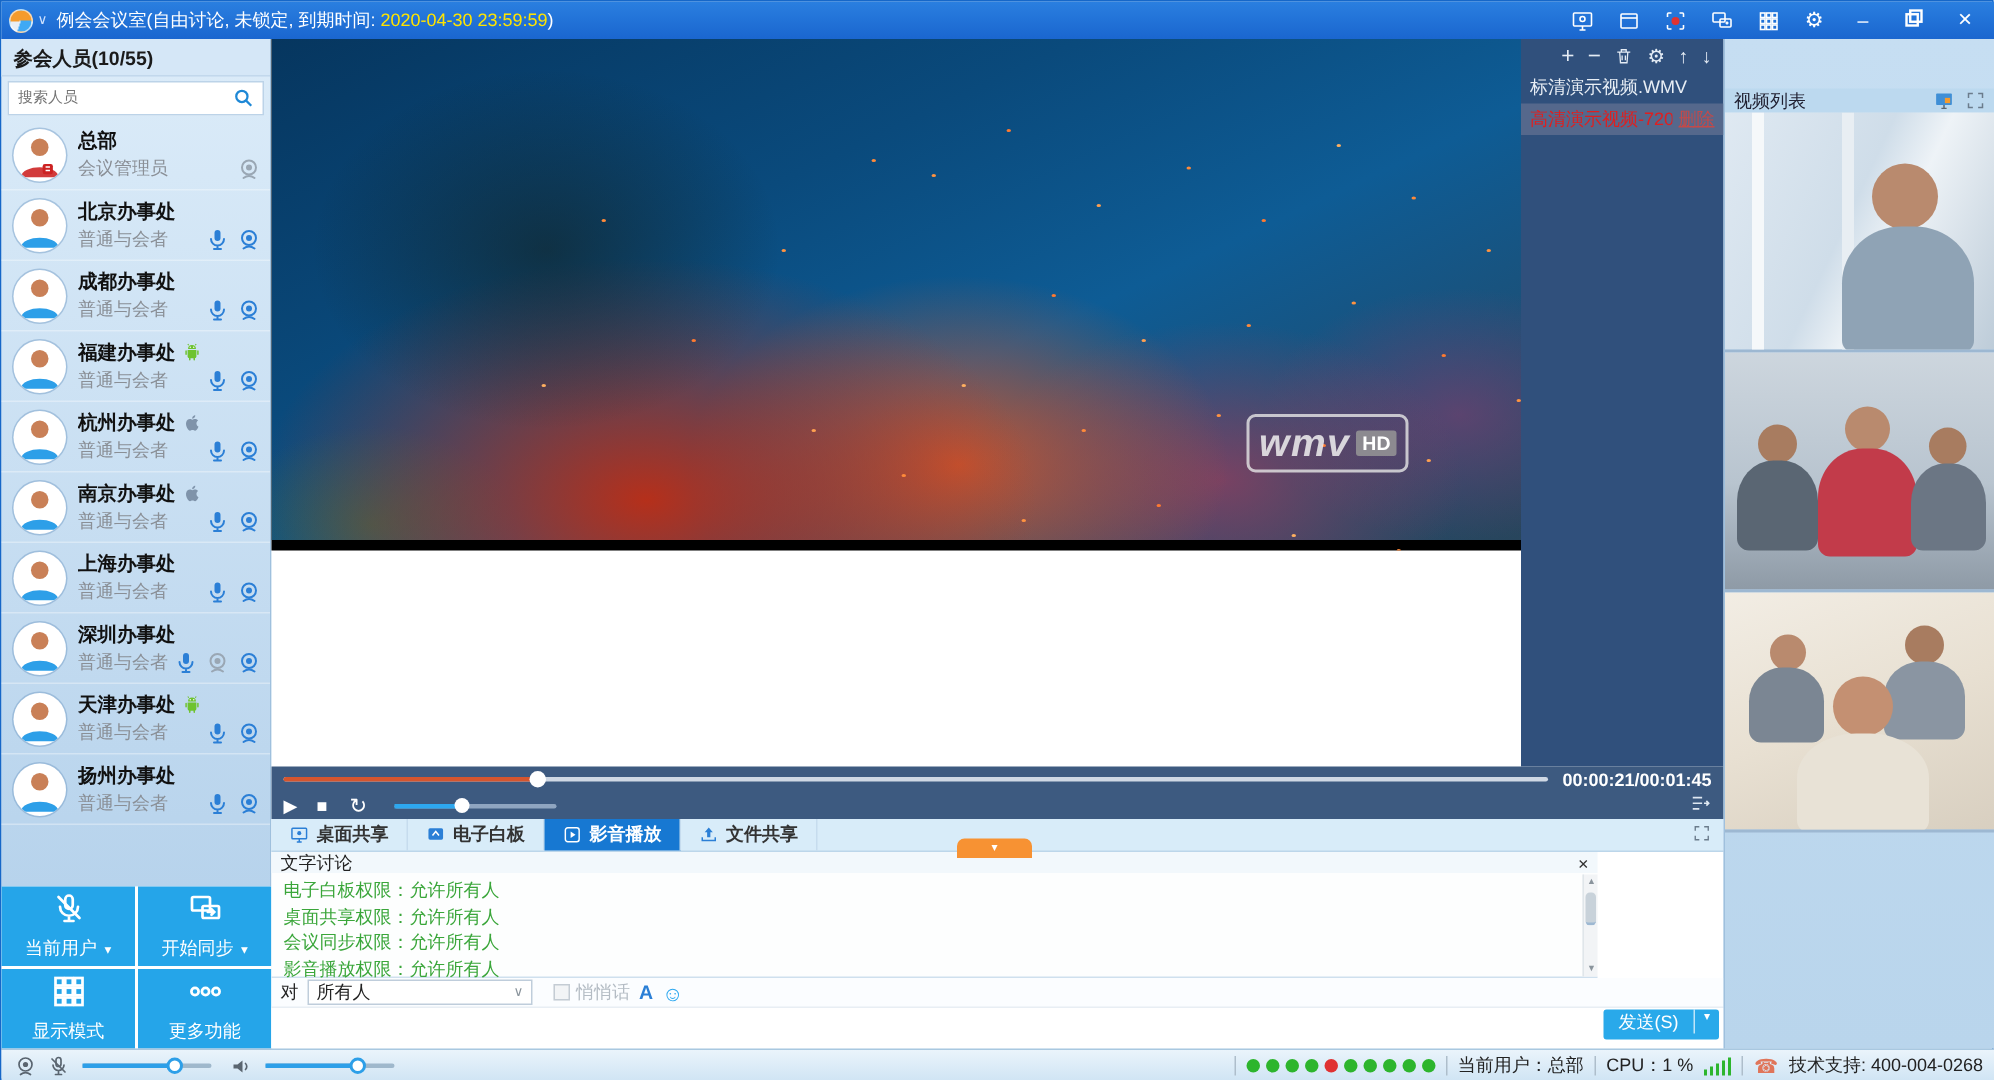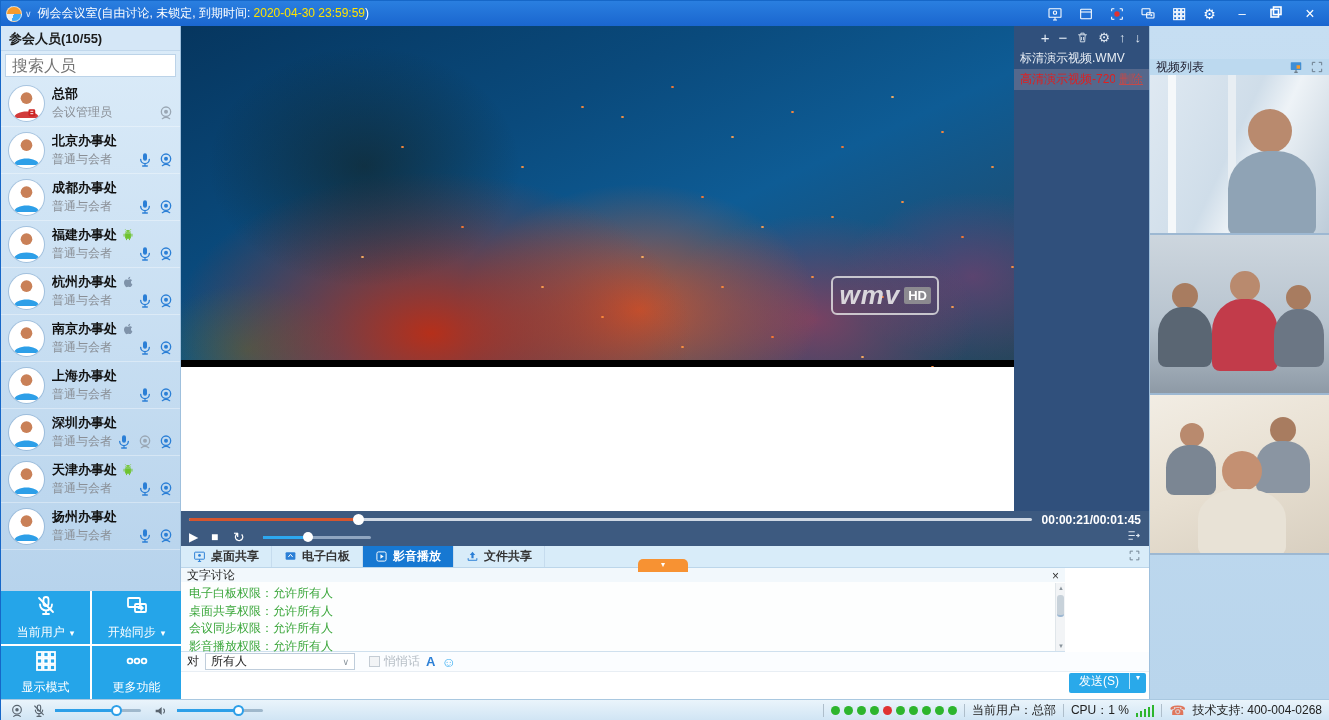--- a/index.html
+++ b/index.html
@@ -23,21 +23,21 @@
   .winbtn { font-size:13px; color:#fff; width:20px; text-align:center; cursor:pointer; }
   .winbtn svg { width:12px; height:12px; stroke:#fff; fill:none; stroke-width:1.6; }
 
   
   .sidebar { position:absolute; left:0; top:25px; width:180px; height:565px;
     background:linear-gradient(#dcecf9,#b7d3ec); border-right:1px solid #9fc0dd; }
   .sb-header { height:25px; line-height:25px; padding-left:8px; font-weight:bold; font-size:13px;
     color:#1b1b1b; background:#d5e7f7; border-bottom:1px solid #c2d8ec; }
   .sb-search { margin:3px 4px; height:23px; background:#fff; border:1px solid #bcd3e8;
     display:flex; align-items:center; }
-  .sb-search input { flex:1; border:none; outline:none; padding:0 6px; font-size:16px; color:#555;
+  .sb-search input { flex:1; border:none; outline:none; padding:0 6px; font-size:10px; color:#555;
     font-family:inherit; background:transparent; }
   .sb-search svg { width:15px; height:15px; stroke:#1e88d6; stroke-width:2.4; fill:none; margin-right:5px; }
   .p-row { height:47px; display:flex; align-items:center; padding:0 6px 0 8px;
     border-bottom:1px solid rgba(255,255,255,.35); cursor:pointer; }
   .avatar { width:35px; height:35px; border-radius:50%; background:#fff; overflow:hidden;
     flex:none; box-shadow:0 0 0 1px rgba(120,160,200,.5); position:relative; }
   .avatar svg { width:35px; height:35px; }
   .p-info { flex:1; margin-left:8px; overflow:hidden; }
   .p-line1 { display:flex; align-items:center; gap:4px; }
   .p-name { font-weight:bold; font-size:13px; color:#111; white-space:nowrap; }

